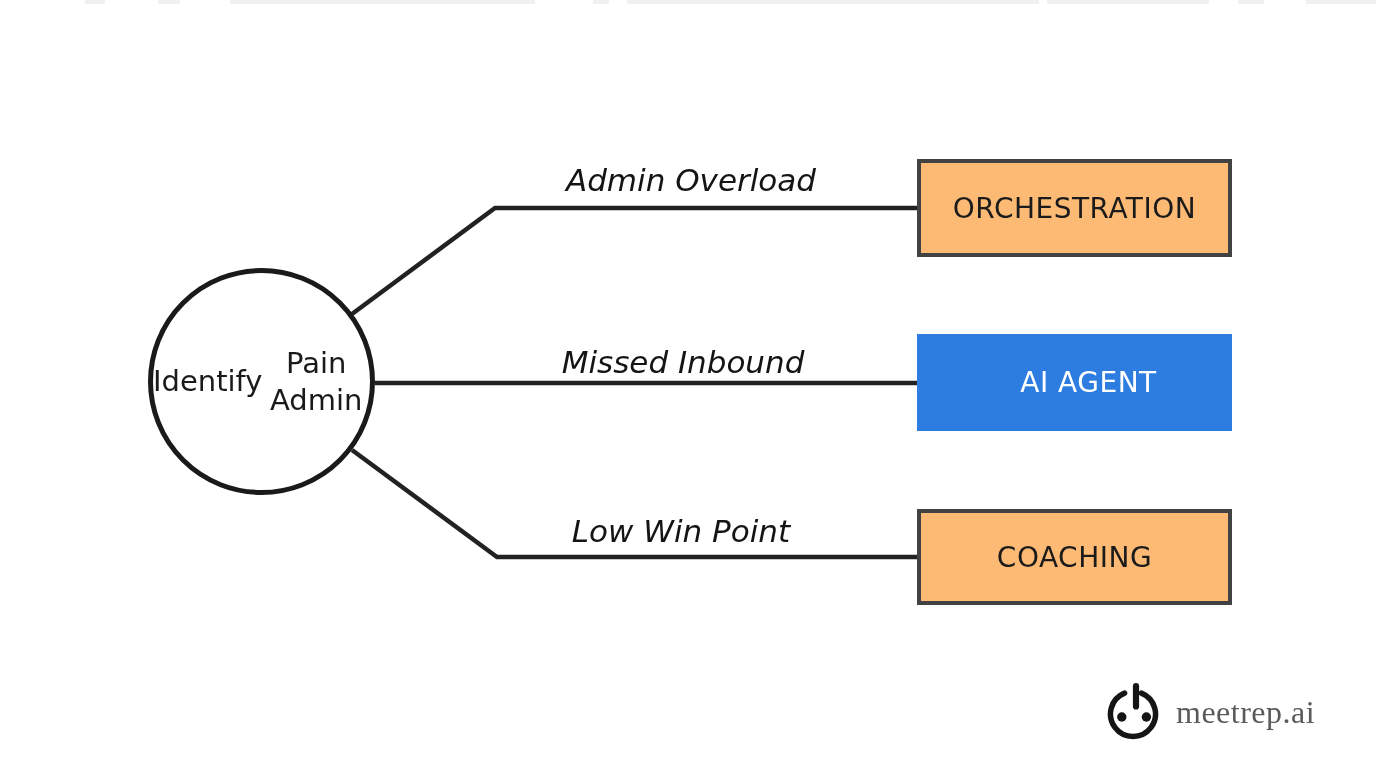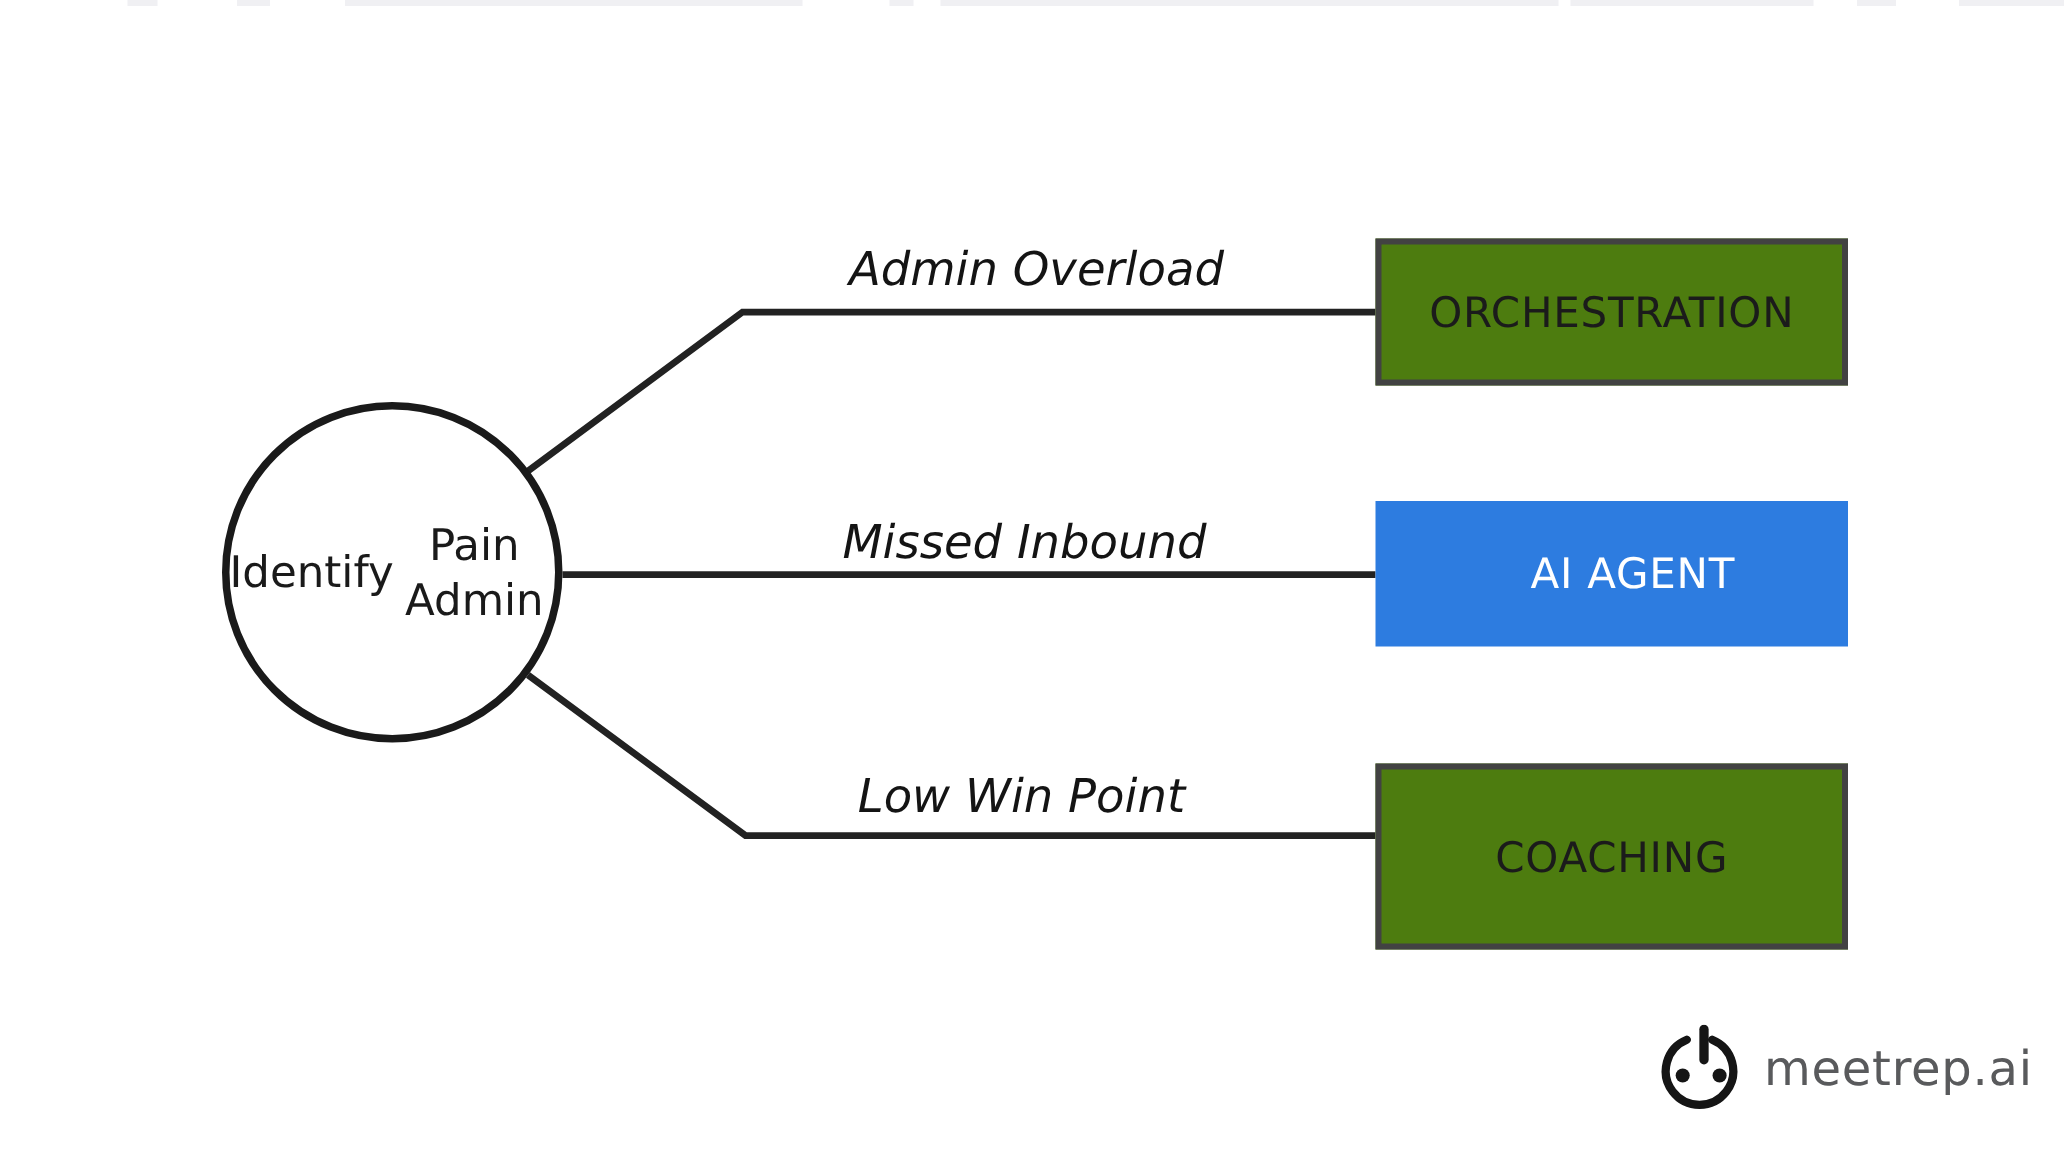--- a/index.html
+++ b/index.html
@@ -29,27 +29,27 @@
     position:absolute;text-align:center;font-size:31px;color:#141414;font-style:italic;
   }
   .label-1{left:480px;top:162px;width:422px;}
   .label-2{left:472px;top:344px;width:422px;}
   .label-3{left:470px;top:513px;width:422px;}
 
   
   .target-box{
     position:absolute;left:917px;width:315px;height:98px;box-sizing:border-box;
     display:flex;align-items:center;justify-content:center;
-    font-size:28px;letter-spacing:0.5px;background:#4d7c0f;
+    font-size:28px;letter-spacing:0.5px;background:#fdba74;
   }
   .target-box.outline{border:4px solid #424242;color:#1b1b1b;}
   .target-box.filled{border:none;color:#ffffff;padding-left:28px;}
   .box-1{top:159px;}
   .box-2{top:334px;height:97px;}
-  .box-3{top:509px;height:124px;}
+  .box-3{top:509px;height:96px;}
 
   
   .brand{position:absolute;left:1106px;top:683px;display:flex;align-items:center;}
   .brand .icon{width:58px;height:58px;flex:0 0 auto;}
   .brand .name{margin-left:12px;font-size:32px;color:#595a5c;letter-spacing:0.5px;}
 </style>
 </head>
 <body>
 
 <div class="canvas">
@@ -90,16 +90,16 @@
     <span>COACHING</span>
   </div>
 
   <div class="brand">
     <svg class="icon" viewBox="0 0 58 58">
       <path d="M 35.43 10.14 A 22.5 22.5 0 1 1 18.57 10.14" fill="none" stroke="#151515" stroke-width="5.5" stroke-linecap="round"></path>
       <line x1="30" y1="3.2" x2="30" y2="23.5" stroke="#151515" stroke-width="6.2" stroke-linecap="round"></line>
       <circle cx="15.8" cy="34" r="4.7" fill="#151515"></circle>
       <circle cx="40.4" cy="34" r="4.7" fill="#151515"></circle>
     </svg>
-    <span class="name" style="color: rgb(89, 90, 92);">meetrep.ai</span>
+    <span class="name" style="color: rgb(89, 90, 92); font-family: Liberation Serif, serif;">meetrep.ai</span>
   </div>
 
 </div>
 
 </body></html>

